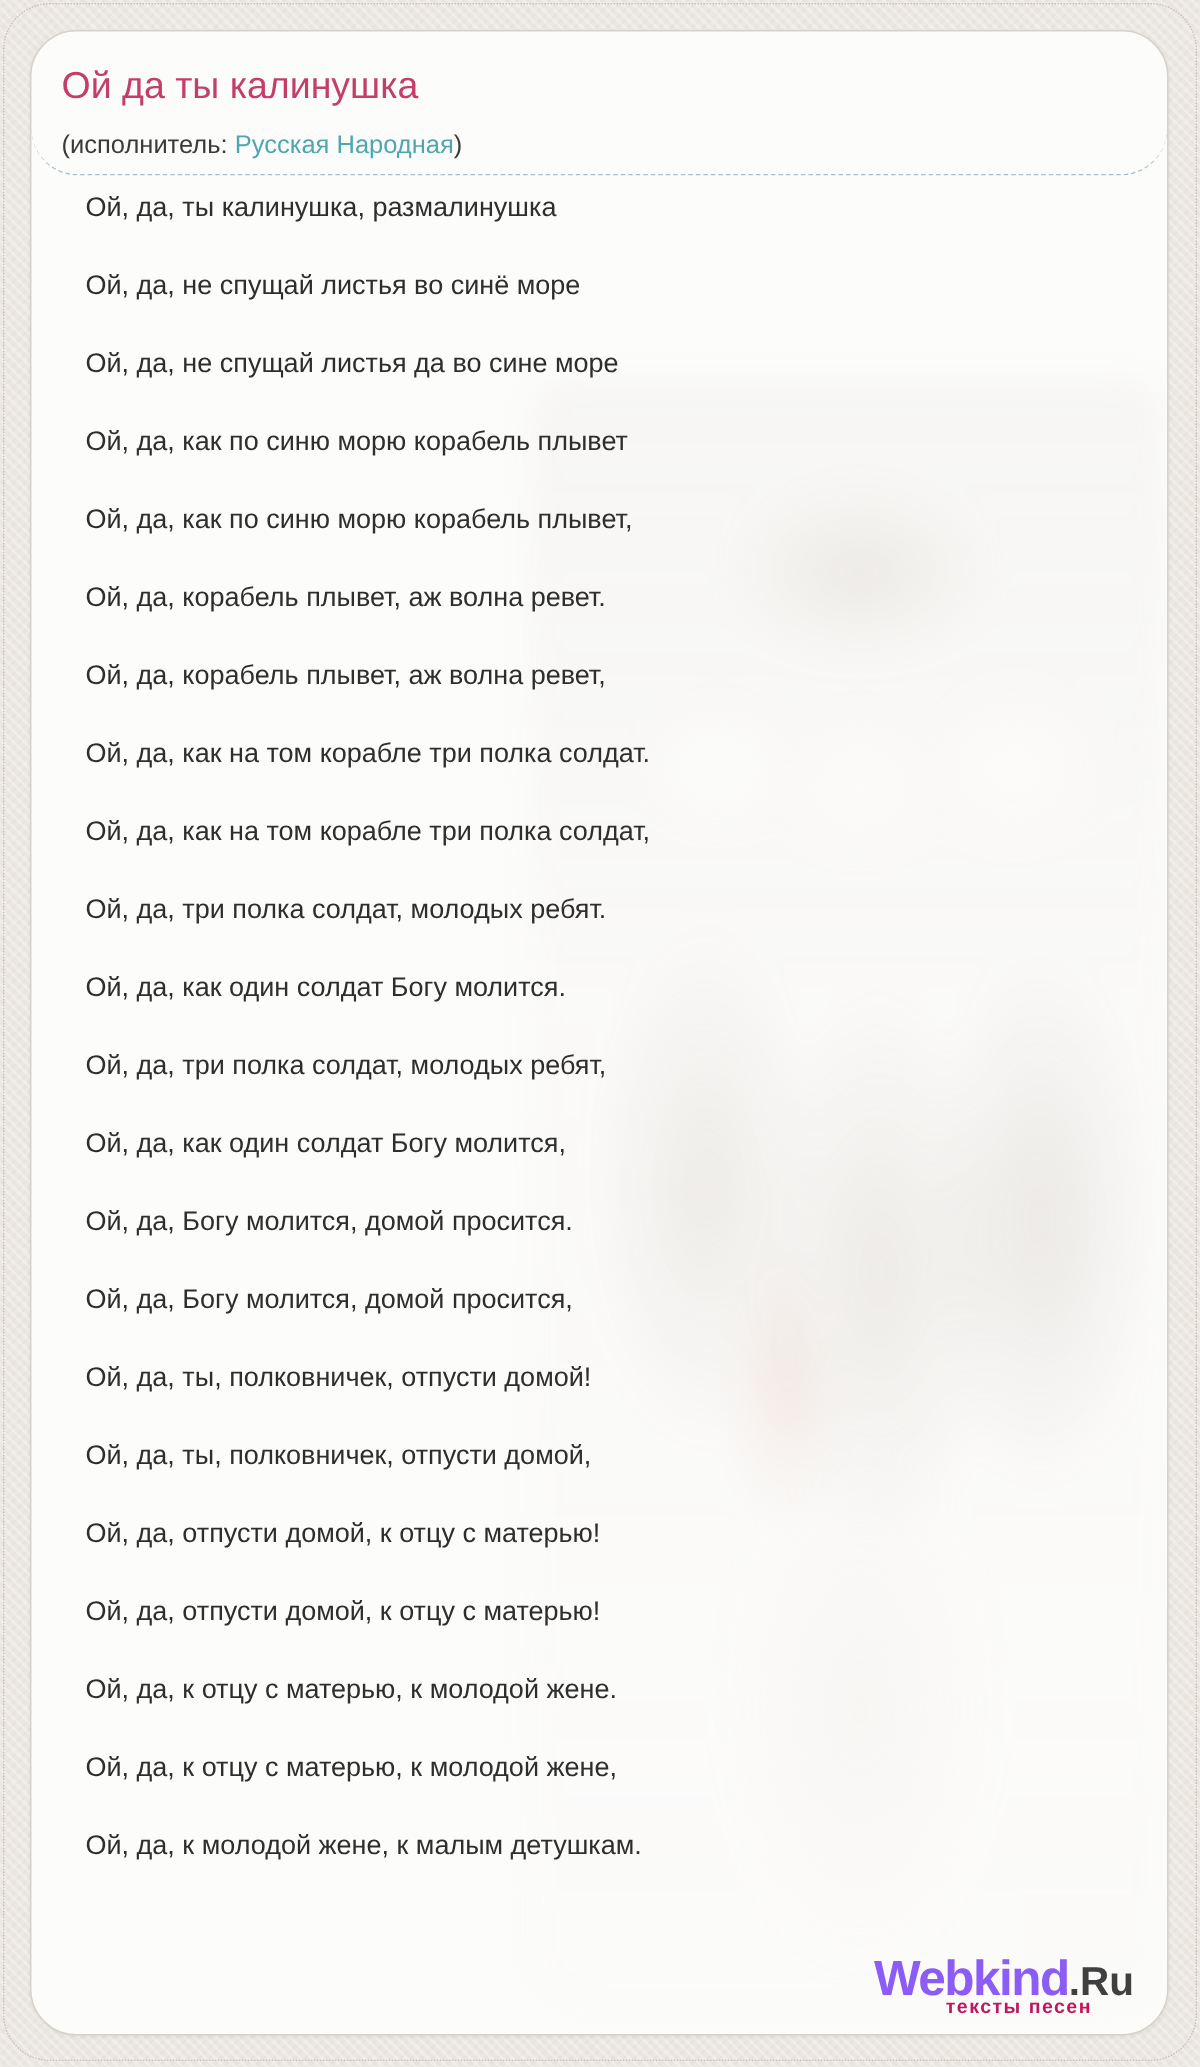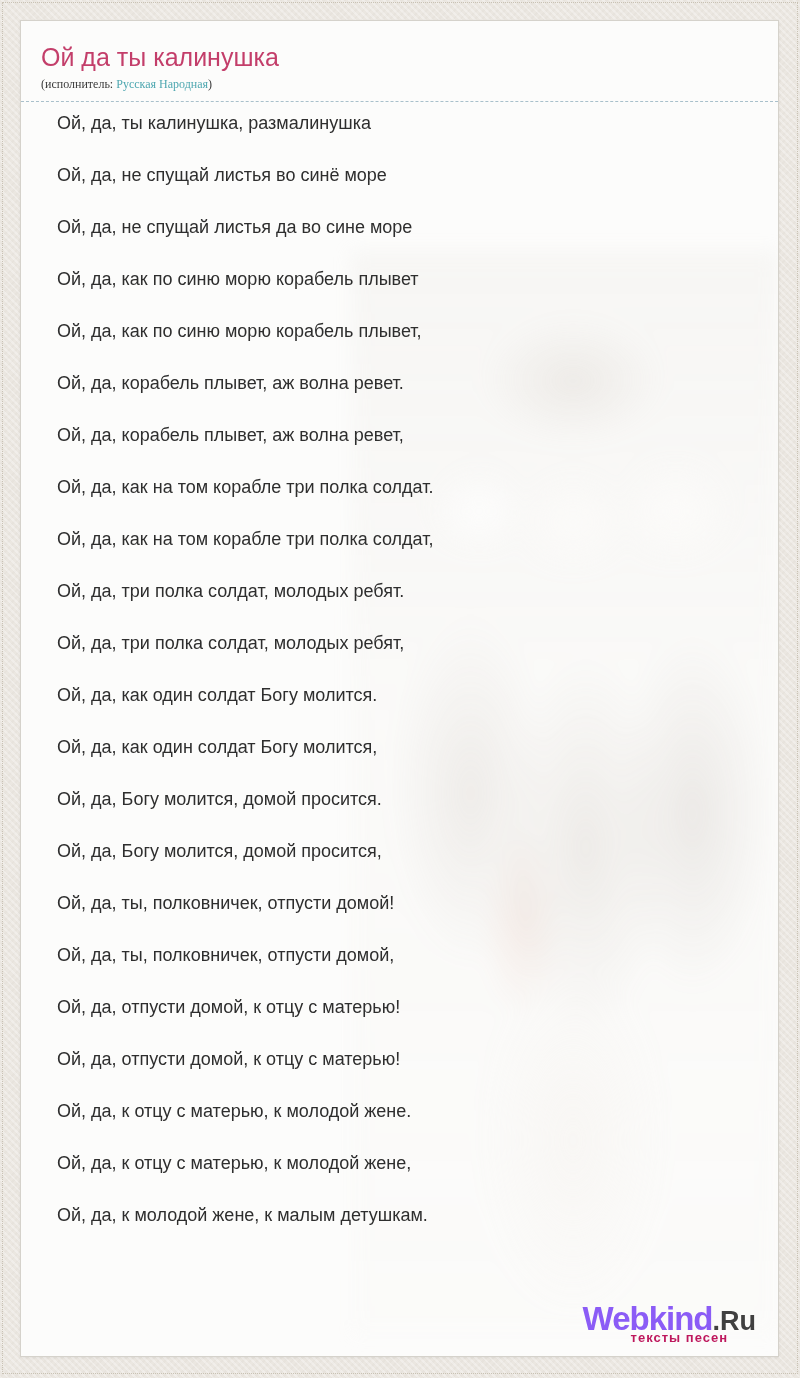--- a/index.html
+++ b/index.html
@@ -1,15 +1,15 @@
 <!DOCTYPE html>
 <html><head>
 <meta charset="utf-8">
 <style>
-  * { margin: 0; padding: 0; box-sizing: border-box; }
+  * { margin: 0; padding: 0; box-sizing: border-box; border-radius: 31px; }
   html, body { width: 800px; height: 1378px; }
   body {
     position: relative;
     overflow: hidden;
     font-family: "Liberation Sans", "DejaVu Sans", sans-serif;
     background-color: #ebe7e1;
     background-image:
       repeating-linear-gradient(45deg, rgba(255,255,255,0.30) 0 2px, rgba(0,0,0,0) 2px 5px),
       repeating-linear-gradient(-45deg, rgba(120,110,95,0.03) 0 2px, rgba(0,0,0,0) 2px 5px);
   }
@@ -55,24 +55,23 @@
   .card-inner { position: relative; height: 100%; }
 
   .header { padding: 22px 4px 9px 20px; border-bottom: 1px dashed #a9c0cb; }
   .page-title {
     font-size: 25px;
     line-height: 28px;
     color: #c33e6a;
     font-weight: 400;
   }
   .artist-line {
-    margin-top: 6px;
-    font-size: 12px;
+    margin-top: 16px;
+    font-size: 17px;
     color: #3a3a3a;
-    font-family: Liberation Serif, serif;
   }
   .artist-link { color: #4ea7b0; text-decoration: none; cursor: pointer; }
 
   .lyrics { margin-top: -5px; padding-left: 36px; }
   .lyric-line {
     height: 52px;
     line-height: 52px;
     font-size: 18px;
     color: #2e2e2e;
     white-space: nowrap;
@@ -125,22 +124,22 @@
         <div class="lyric-line">Ой, да, ты калинушка, размалинушка</div>
         <div class="lyric-line">Ой, да, не спущай листья во синё море</div>
         <div class="lyric-line">Ой, да, не спущай листья да во сине море</div>
         <div class="lyric-line">Ой, да, как по синю морю корабель плывет</div>
         <div class="lyric-line">Ой, да, как по синю морю корабель плывет,</div>
         <div class="lyric-line">Ой, да, корабель плывет, аж волна ревет.</div>
         <div class="lyric-line">Ой, да, корабель плывет, аж волна ревет,</div>
         <div class="lyric-line">Ой, да, как на том корабле три полка солдат.</div>
         <div class="lyric-line">Ой, да, как на том корабле три полка солдат,</div>
         <div class="lyric-line">Ой, да, три полка солдат, молодых ребят.</div>
+        <div class="lyric-line">Ой, да, как один солдат Богу молится.</div>
         <div class="lyric-line">Ой, да, три полка солдат, молодых ребят,</div>
-        <div class="lyric-line">Ой, да, как один солдат Богу молится.</div>
         <div class="lyric-line">Ой, да, как один солдат Богу молится,</div>
         <div class="lyric-line">Ой, да, Богу молится, домой просится.</div>
         <div class="lyric-line">Ой, да, Богу молится, домой просится,</div>
         <div class="lyric-line">Ой, да, ты, полковничек, отпусти домой!</div>
         <div class="lyric-line">Ой, да, ты, полковничек, отпусти домой,</div>
         <div class="lyric-line">Ой, да, отпусти домой, к отцу с матерью!</div>
         <div class="lyric-line">Ой, да, отпусти домой, к отцу с матерью!</div>
         <div class="lyric-line">Ой, да, к отцу с матерью, к молодой жене.</div>
         <div class="lyric-line">Ой, да, к отцу с матерью, к молодой жене,</div>
         <div class="lyric-line">Ой, да, к молодой жене, к малым детушкам.</div>

